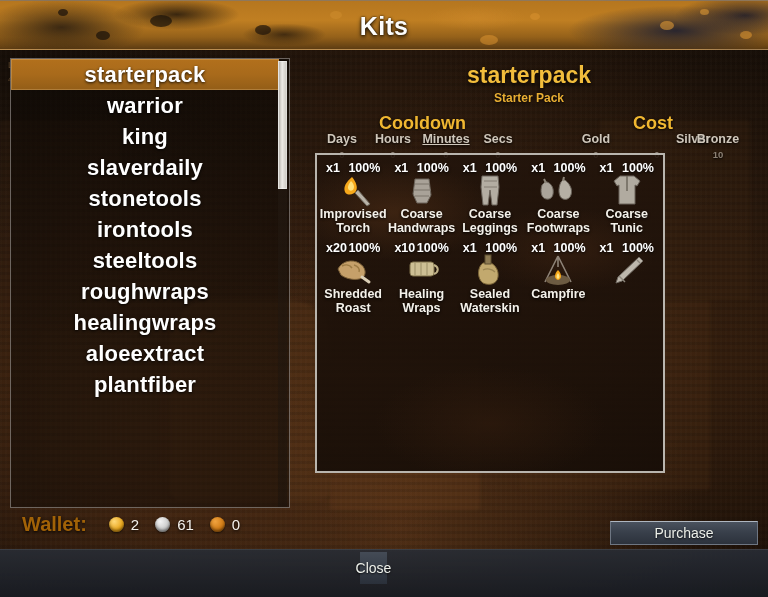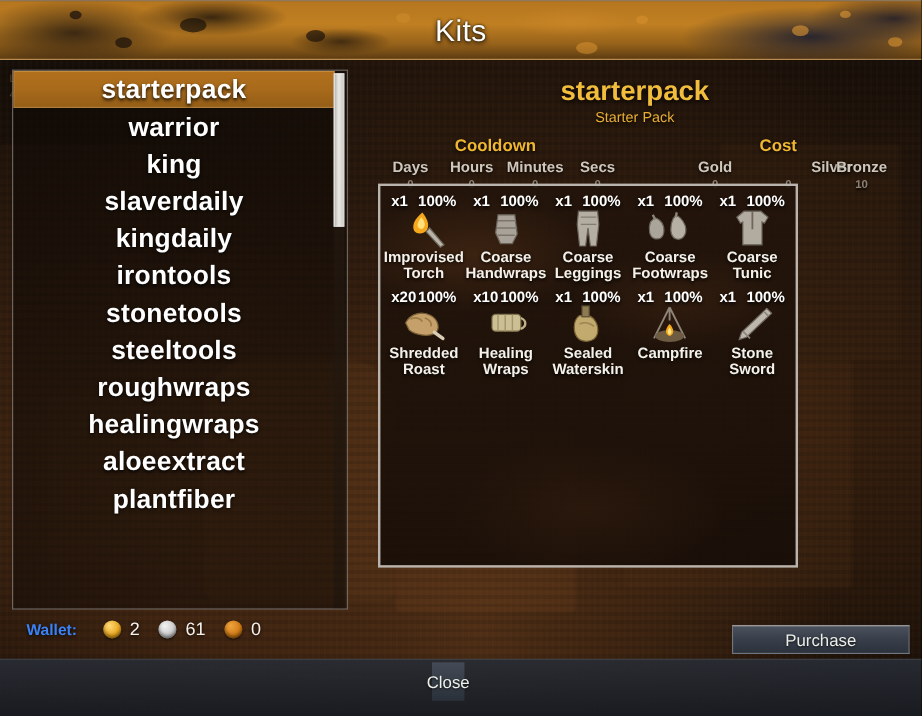--- a/index.html
+++ b/index.html
@@ -42,21 +42,21 @@
       radial-gradient(ellipse 100px 28px at 97% 30%, rgba(24,24,40,.85), rgba(0,0,0,0) 70%),
       linear-gradient(180deg,#b5761f 0%, #c07f22 40%, #95611a 75%, #5d3c12 100%);
     border-top:1px solid rgba(200,190,180,.45);
     border-bottom:1px solid rgba(190,180,170,.35);
     box-sizing:border-box;
     overflow:hidden;
   }
   #titlebar .splat{position:absolute;border-radius:50%;}
   #title-text{position:absolute;left:0;top:0;width:768px;height:50px;
     display:flex;align-items:center;justify-content:center;
-    color:#fdfdfb;font-size:25px;font-weight:normal;
+    color:#fdfdfb;font-size:25px;font-weight:bold;
     text-shadow:0 2px 4px rgba(0,0,0,.85), 0 0 2px rgba(0,0,0,.9);
     letter-spacing:.3px;}
 
   
   #list-panel{position:absolute;left:10px;top:58px;width:280px;height:450px;
     background:linear-gradient(180deg, rgba(14,9,5,.62), rgba(18,11,6,.55));
     border:1px solid rgba(175,170,165,.55);
     box-sizing:border-box;overflow:hidden;}
   #list-inner{position:absolute;left:0;top:0;width:268px;height:450px;}
   .kit-row{height:31px;display:flex;align-items:center;justify-content:center;
@@ -67,39 +67,39 @@
     box-shadow:inset 0 0 0 1px rgba(255,220,160,.25);
   }
   #scrollbar-track{position:absolute;right:2px;top:2px;width:9px;height:446px;
     background:linear-gradient(180deg, rgba(40,30,22,.55), rgba(25,18,12,.45));}
   #scrollbar-thumb{position:absolute;left:0;top:0;width:9px;height:128px;
     background:linear-gradient(90deg,#b9b6b0,#eceae6 45%,#cfccc6 100%);
     border:1px solid rgba(250,250,250,.5);box-sizing:border-box;cursor:pointer;}
 
   
   #wallet{position:absolute;left:22px;top:513px;height:22px;display:flex;align-items:center;}
-  #wallet .wlabel{color:#3b82f6;font-size:13px;font-weight:bold;
+  #wallet .wlabel{color:#a16207;font-size:20px;font-weight:bold;
     text-shadow:0 1px 3px rgba(0,0,0,.9);margin-right:22px;}
   .coin{width:15px;height:15px;border-radius:50%;display:inline-block;
         box-shadow:inset 0 -2px 3px rgba(0,0,0,.45), 0 1px 2px rgba(0,0,0,.6);}
   .coin.gold{background:radial-gradient(circle at 35% 30%,#ffd978,#e8a61c 60%,#b97d0d);}
   .coin.silver{background:radial-gradient(circle at 35% 30%,#f3f3f3,#c9c9c9 60%,#9a9a9a);}
   .coin.bronze{background:radial-gradient(circle at 35% 30%,#f0a33f,#cf7a14 60%,#99570c);}
   .wamt{color:#f5f2ec;font-size:15px;margin:0 16px 0 7px;
     text-shadow:0 1px 3px rgba(0,0,0,.9);}
 
   
   #detail{position:absolute;left:300px;top:58px;width:458px;height:450px;}
   #kit-title{text-align:center;color:#f2bd3c;font-size:23px;font-weight:bold;
     margin-top:4px;text-shadow:0 2px 4px rgba(0,0,0,.9);}
-  #kit-sub{text-align:center;color:#e8ae33;font-size:12px;font-weight:normal;
+  #kit-sub{text-align:center;color:#e8ae33;font-size:12px;font-weight:bold;
     margin-top:2px;text-shadow:0 1px 3px rgba(0,0,0,.9);}
 
   #group-row{position:relative;height:18px;margin-top:8px;}
-  .group-label{position:absolute;color:#f0b731;font-size:14px;font-weight:bold;
+  .group-label{position:absolute;color:#f0b731;font-size:18px;font-weight:bold;
     text-shadow:0 1px 3px rgba(0,0,0,.9);}
   #col-head{position:relative;height:17px;margin-top:1px;}
   .col-h{position:absolute;color:#cfc7bb;font-size:12.5px;font-weight:bold;
     text-shadow:0 1px 3px rgba(0,0,0,.95);transform:translateX(-50%);}
   #col-vals{position:relative;height:14px;}
   .col-v{position:absolute;color:#8d8175;font-size:9.5px;font-weight:bold;
     text-shadow:0 1px 2px rgba(0,0,0,.9);transform:translateX(-50%);}
 
   
   #items-panel{position:absolute;left:15px;top:95px;width:350px;height:320px;
@@ -166,23 +166,22 @@
   <div class="splat" style="left:740px;top:30px;width:12px;height:8px;background:rgba(235,160,52,.5);"></div>
   <div id="title-text">Kits</div>
 </div>
 
 <div id="list-panel">
   <div id="list-inner">
       <div class="kit-row selected">starterpack</div>
       <div class="kit-row">warrior</div>
       <div class="kit-row">king</div>
       <div class="kit-row">slaverdaily</div>
-      <div class="kit-row">kingdaily</div>
+      <div class="kit-row">stonetools</div>
       <div class="kit-row">irontools</div>
-      <div class="kit-row">stonetools</div>
       <div class="kit-row">steeltools</div>
       <div class="kit-row">roughwraps</div>
       <div class="kit-row">healingwraps</div>
       <div class="kit-row">aloeextract</div>
       <div class="kit-row">plantfiber</div>
     </div>
   <div id="scrollbar-track">
     <div id="scrollbar-thumb"></div>
   </div>
 </div>
@@ -202,21 +201,21 @@
   <div id="kit-sub">Starter Pack</div>
 
   <div id="group-row">
     <div class="group-label" style="left:79px;">Cooldown</div>
     <div class="group-label" style="left:333px;">Cost</div>
   </div>
 
   <div id="col-head">
       <div class="col-h" style="left: 42px;">Days</div>
       <div class="col-h" style="left: 93px;">Hours</div>
-      <div class="col-h" style="left: 146px;">Minutes</div>
+      <div class="col-h" style="left: 146px; text-decoration: underline;">Minutes</div>
       <div class="col-h" style="left: 198px;">Secs</div>
       <div class="col-h" style="left: 296px;">Gold</div>
       <div class="col-h" style="left: 357px; margin-left: 36px;">Silver</div>
       <div class="col-h" style="left: 418px;">Bronze</div>
     </div>
   <div id="col-vals">
       <div class="col-v" style="left: 42px;">0</div>
       <div class="col-v" style="left: 93px;">0</div>
       <div class="col-v" style="left: 146px;">0</div>
       <div class="col-v" style="left: 198px;">0</div>
@@ -324,22 +323,20 @@
           <div class="nm" style="white-space: pre;">Campfire</div>
         </div>
         <div class="cell">
           <div class="qty">x1</div>
           <div class="pct">100%</div>
           <div class="ico"><svg viewBox="0 0 42 34" width="42" height="34">
               <path d="M33 4 L37 8 L16 28 L10 30 L12 24 Z" fill="#bdb7ac" stroke="#6f6961"></path>
               <path d="M31 7 L34 10" stroke="#8b857b" stroke-width="1.4"></path>
               <path d="M13 23 L19 29" stroke="#8b857b" stroke-width="1.4"></path>
             </svg></div>
-          <div class="nm" style="white-space: pre;">Stone
-Sword</div>
         </div>
       </div>
   </div>
 </div>
 
 <div id="purchase">Purchase</div>
 <div id="bottombar"></div>
 <div id="close">Close</div>
 
 </body></html>

